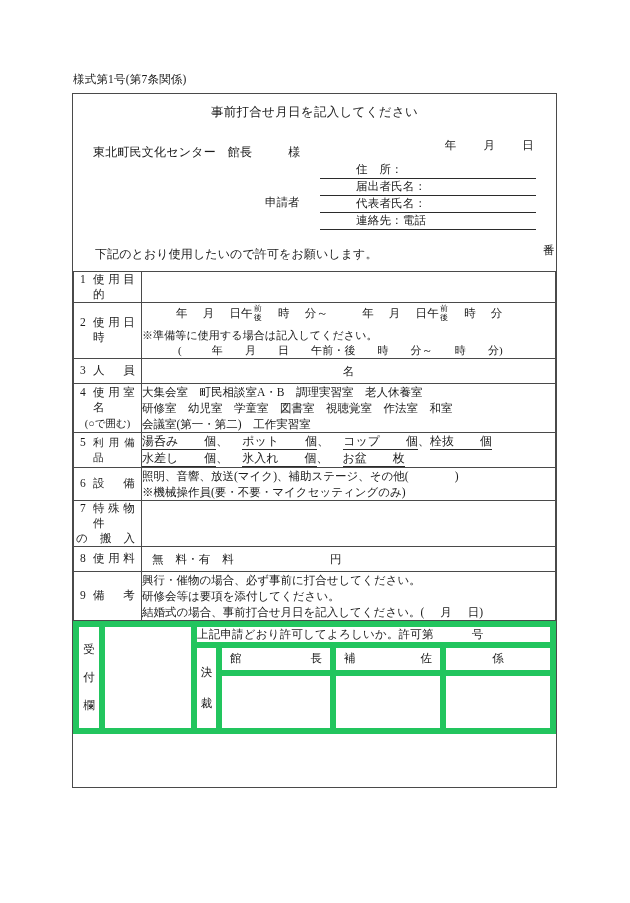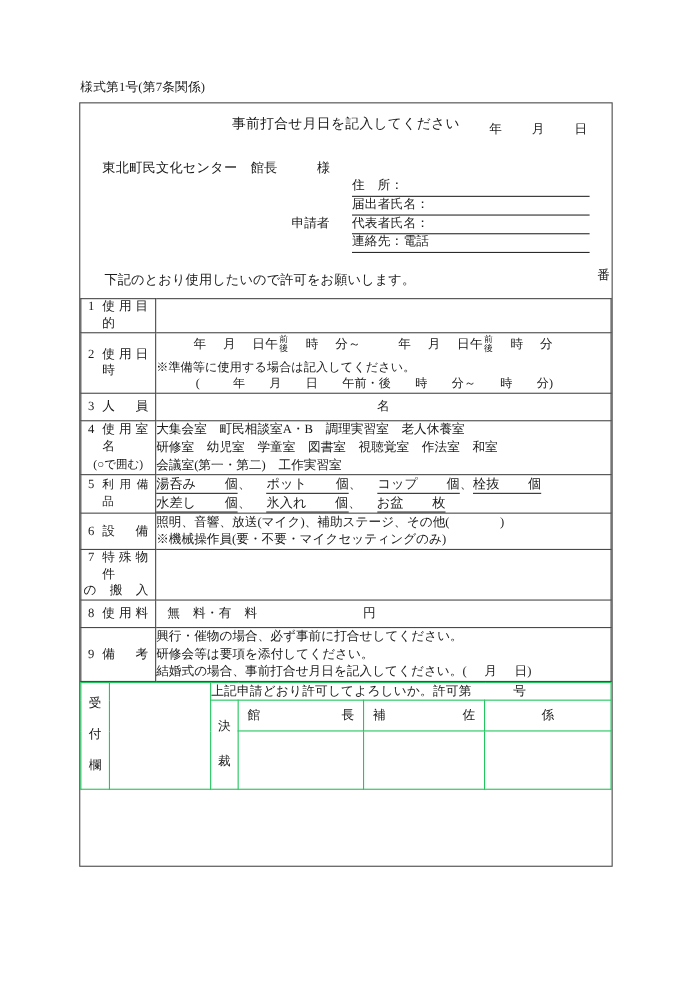--- a/index.html
+++ b/index.html
@@ -48,21 +48,21 @@
     left: 0;
     right: 0;
     top: 10px;
     text-align: center;
     font-size: 12.5px;
     letter-spacing: 0.3px;
   }
   .date-line {
     position: absolute;
     right: 22px;
-    top: 16px;
+    top: 44px;
     font-size: 11.5px;
     letter-spacing: 0.2px;
   }
   .date-line span { margin-left: 24px; }
   .date-line span:first-child { margin-left: 0; }
 
   .addressee {
     position: absolute;
     left: 20px;
     top: 50px;
@@ -88,21 +88,21 @@
     white-space: nowrap;
   }
   .app-row {
     position: relative;
     height: 16px;
     border-bottom: 1px solid #2b2b2b;
     font-size: 11.5px;
     white-space: nowrap;
     line-height: 15px;
   }
-  .app-row .lbl { letter-spacing: 0.2px; }
+  .app-row .lbl { letter-spacing: 0.2px; margin-left: 36px; }
   .ban-outside {
     position: absolute;
     left: 470px;
     top: 149px;
     font-size: 11.5px;
   }
 
   .lead-text {
     position: absolute;
     left: 22px;
@@ -223,21 +223,21 @@
   .note9 .m-gap { display: inline-block; width: 16px; }
   .note9 .m-gap2 { display: inline-block; width: 16px; }
 
   
   table.recv {
     border-collapse: collapse;
     width: 100%;
     table-layout: fixed;
   }
   table.recv td {
-    border: 1px solid #22c55e;
+    border: 6px solid #22c55e;
     font-size: 11.5px;
     padding: 0;
     vertical-align: middle;
   }
   .vert-cell {
     width: 26px;
     text-align: center;
     line-height: 1;
   }
   .vert-text {

